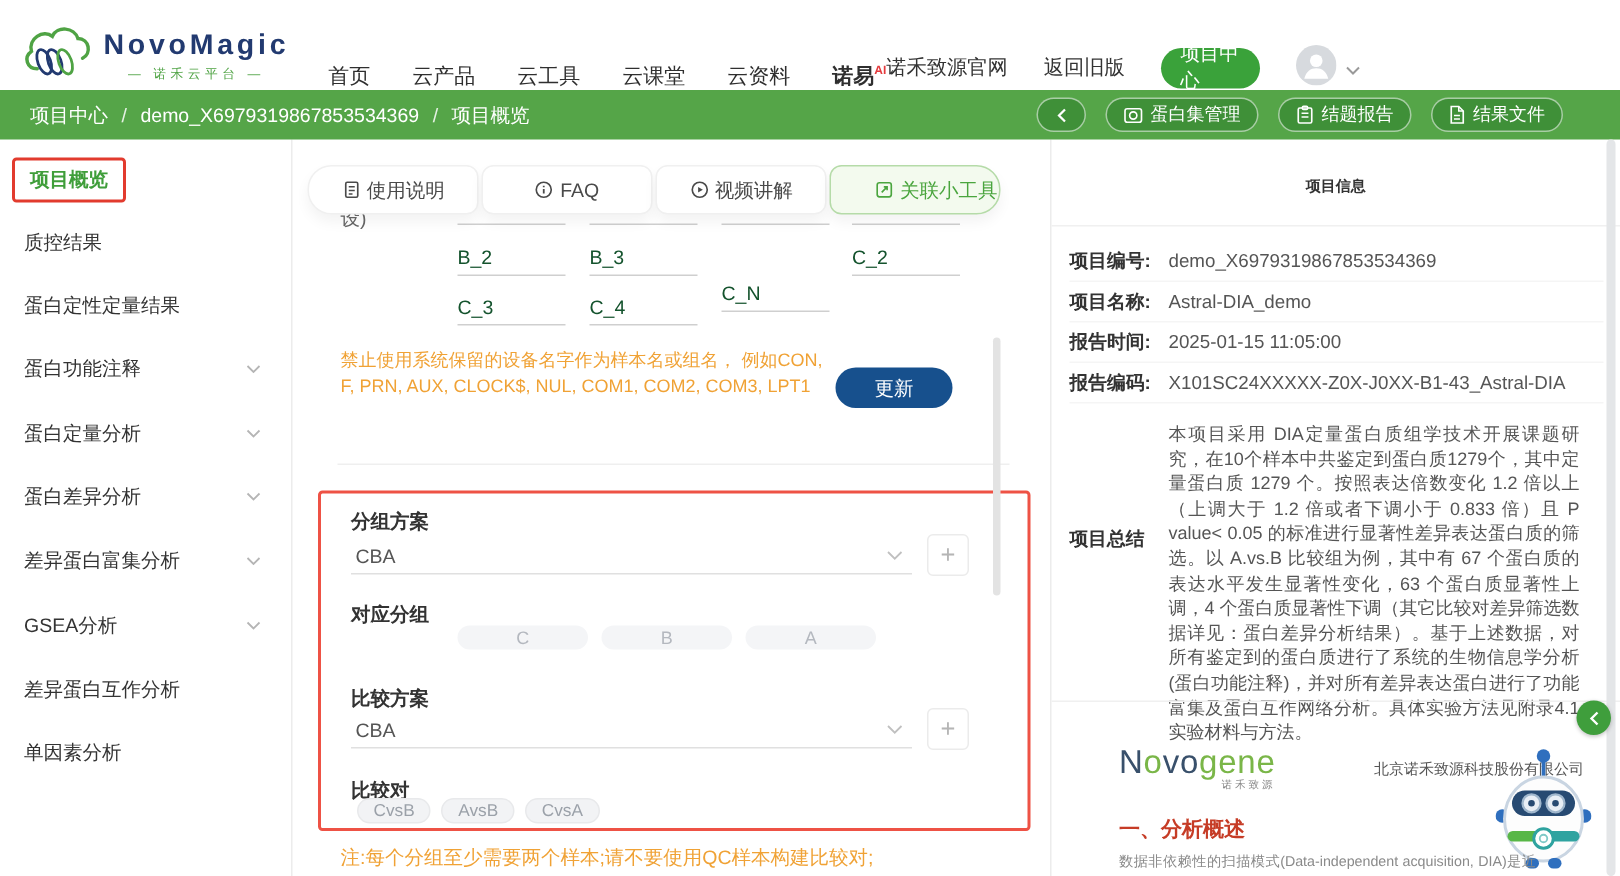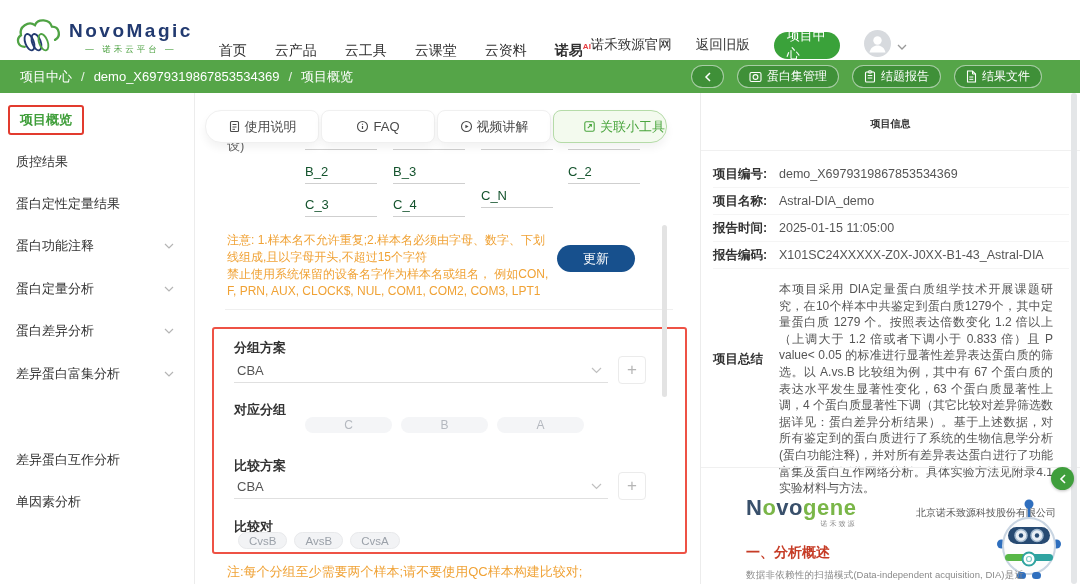--- a/index.html
+++ b/index.html
@@ -65,21 +65,21 @@
   .right { position:absolute; top:93px; left:700px; width:380px; height:491px; border-left:1px solid #ececec; background:#fff; overflow:hidden; }
   .rp-title { position:absolute; top:24px; left:0; width:100%; text-align:center; font-weight:bold; font-size:10px; color:#333; }
   .rp-div { position:absolute; left:0; width:100%; height:1px; background:#f0f0f0; }
   .rp-row { position:absolute; left:12px; width:356px; height:27px; border-bottom:1px solid #f5f5f5; display:flex; align-items:center; font-size:12.5px; }
   .rp-row .lbl { width:66px; font-weight:bold; color:#333; flex-shrink:0; }
   .rp-row .val { color:#555; white-space:nowrap; }
   .summary-label { position:absolute; left:12px; top:258px; font-weight:bold; font-size:12.5px; color:#333; }
   .summary-text { position:absolute; left:78px; top:188px; width:274px; font-size:12px; line-height:16.6px; color:#555; text-align:justify; }
   .rp-sec-title { position:absolute; top:383px; left:0; width:100%; text-align:center; font-weight:bold; font-size:14px; color:#333; }
   .novo-logo { position:absolute; left:45px; top:404px; cursor:default; line-height:1; }
-  .novo-line { font-size:22px; font-weight:bold; letter-spacing:.5px; color:#39506b; }
+  .novo-line { font-size:22px; font-weight:normal; letter-spacing:.5px; color:#39506b; }
   .novo-line .g { color:#7ab648; }
   .novo-sub { font-size:7px; color:#888; letter-spacing:2px; text-align:right; margin-top:1px; }
   .novo-company { position:absolute; left:215px; top:413px; font-size:10px; color:#555; }
   .robot { position:absolute; left:296px; top:403px; }
   .doc-heading { position:absolute; left:45px; top:451px; font-size:14px; font-weight:bold; color:#c63c26; }
   .doc-snippet { position:absolute; left:45px; top:475px; width:278px; font-size:9.5px; color:#8a8a8a; line-height:1.55; text-align:justify; }
 
   .collapse-btn { position:absolute; left:1051px; top:467px; width:23px; height:23px; border-radius:50%; background:#3f9e3c; color:#fff; display:flex; align-items:center; justify-content:center; z-index:6; box-shadow:0 1px 3px rgba(0,0,0,.25); cursor:pointer; }
   .page-scrollbar { position:absolute; left:1071px; top:93px; width:6px; height:491px; background:#e4e6e8; border-radius:3px; z-index:5; }
 </style>
@@ -205,20 +205,26 @@
         <svg width="10" height="6" viewBox="0 0 10 6">
           <path d="M1 1 L5 5 L9 1" stroke="#b5b5b5" stroke-width="1.2" fill="none"></path>
         </svg>
       </div>
     <div class="side-item" style="top:272px">
         <span>差异蛋白富集分析</span>
         <svg width="10" height="6" viewBox="0 0 10 6">
           <path d="M1 1 L5 5 L9 1" stroke="#b5b5b5" stroke-width="1.2" fill="none"></path>
         </svg>
       </div>
+    <div class="side-item" style="top:315px">
+        <span>GSEA分析</span>
+        <svg width="10" height="6" viewBox="0 0 10 6">
+          <path d="M1 1 L5 5 L9 1" stroke="#b5b5b5" stroke-width="1.2" fill="none"></path>
+        </svg>
+      </div>
     <div class="side-item" style="top:358px">
         <span>差异蛋白互作分析</span>
       </div>
     <div class="side-item" style="top:400px">
         <span>单因素分析</span>
       </div>
   </div>
 
   <div class="main">
 
@@ -270,21 +276,20 @@
 
     <div class="u-input" style="left:110px; top:71px;">B_2</div>
     <div class="u-input" style="left:198px; top:71px;">B_3</div>
     <div class="u-input" style="left:286px; top:71px;margin-top:24px;">C_N</div>
     <div class="u-input" style="left:373px; top:71px;">C_2</div>
 
     <div class="u-input" style="left:110px; top:104px;">C_3</div>
     <div class="u-input" style="left:198px; top:104px;">C_4</div>
 
     <div class="notice">
-      <div>注意: 1.样本名不允许重复;2.样本名必须由字母、数字、下划线组成,且以字母开头,不超过15个字符</div>
       <div>禁止使用系统保留的设备名字作为样本名或组名， 例如CON, F, PRN, AUX, CLOCK$, NUL, COM1, COM2, COM3, LPT1</div>
     </div>
 
     <div class="btn-update">更新</div>
     <div class="main-divider"></div>
 
     <div class="redbox">
       <div class="fb-label" style="top:10px">分组方案</div>
       <div class="select" style="top:30px">
         <span>CBA</span>

